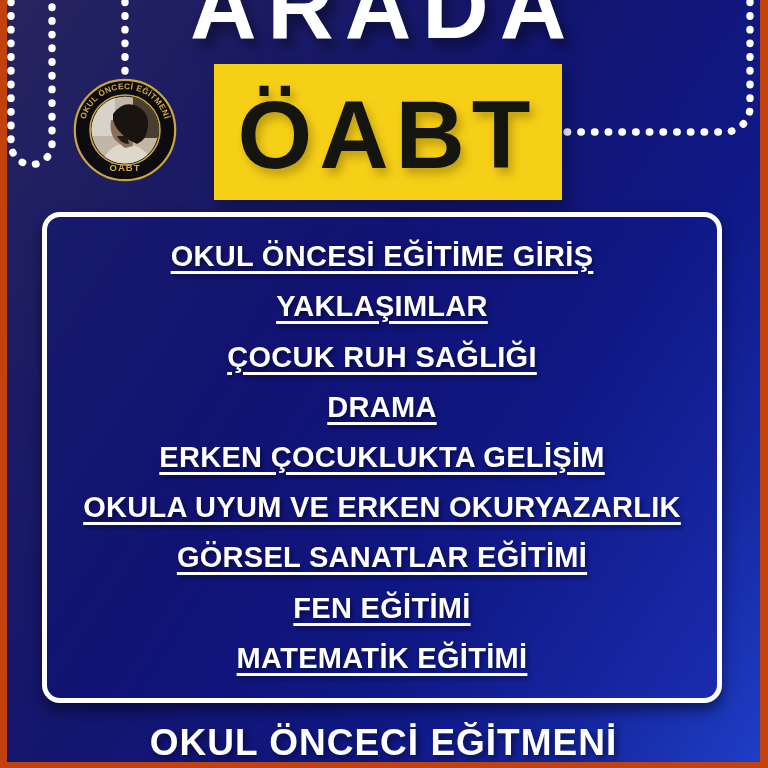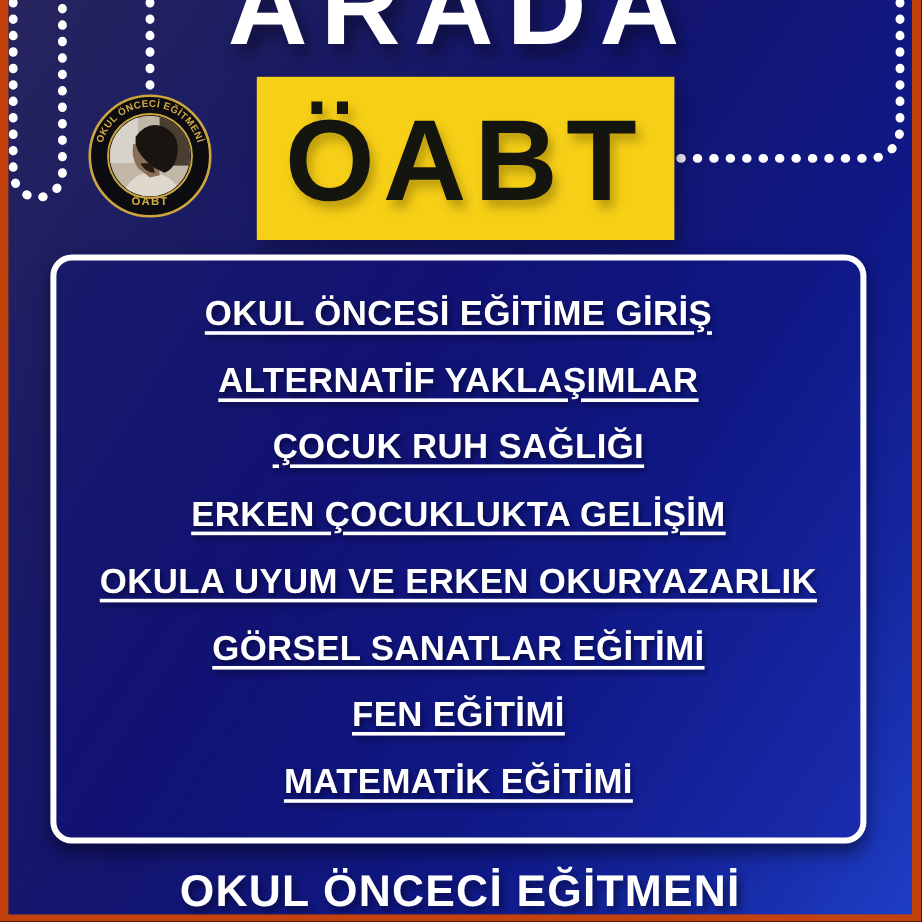--- a/index.html
+++ b/index.html
@@ -75,22 +75,23 @@
       <text x="52" y="93" text-anchor="middle" font-size="9.5" font-weight="bold" fill="#d3ac45" letter-spacing="1" font-family="Liberation Sans, DejaVu Sans, sans-serif">ÖABT</text>
     </svg>
 
     <div class="banner">
       <span class="banner-label">ÖABT</span>
     </div>
 
     <div class="panel">
       <ul class="topics">
           <li class="topic"><span class="topic-text">OKUL ÖNCESİ EĞİTİME GİRİŞ</span></li>
-          <li class="topic"><span class="topic-text">ALTERNATİF YAKLAŞIMLAR</span></li>
+          <li class="topic"><span class="topic-text">YAKLAŞIMLAR</span></li>
           <li class="topic"><span class="topic-text">ÇOCUK RUH SAĞLIĞI</span></li>
+          <li class="topic"><span class="topic-text">DRAMA</span></li>
           <li class="topic"><span class="topic-text">ERKEN ÇOCUKLUKTA GELİŞİM</span></li>
           <li class="topic"><span class="topic-text">OKULA UYUM VE ERKEN OKURYAZARLIK</span></li>
           <li class="topic"><span class="topic-text">GÖRSEL SANATLAR EĞİTİMİ</span></li>
           <li class="topic"><span class="topic-text">FEN EĞİTİMİ</span></li>
           <li class="topic"><span class="topic-text">MATEMATİK EĞİTİMİ</span></li>
         </ul>
     </div>
 
     <div class="footer-title">OKUL ÖNCECİ EĞİTMENİ</div>
 

